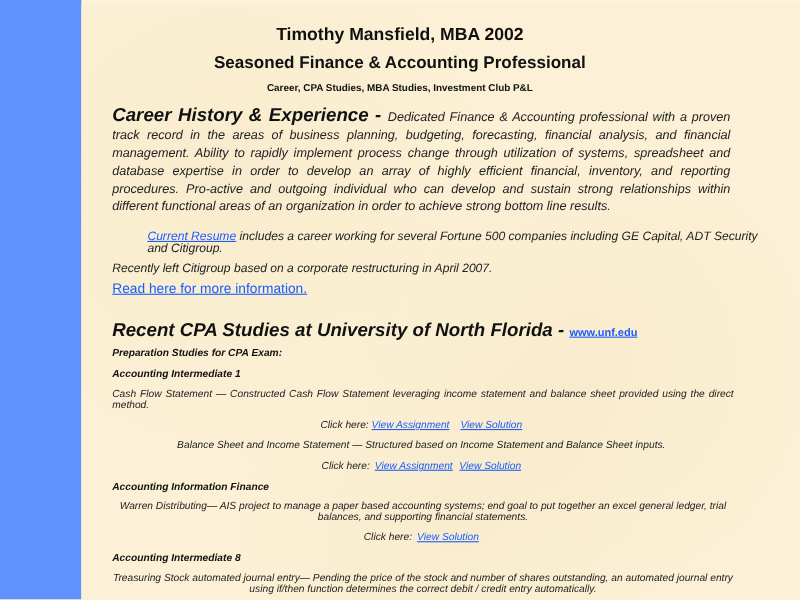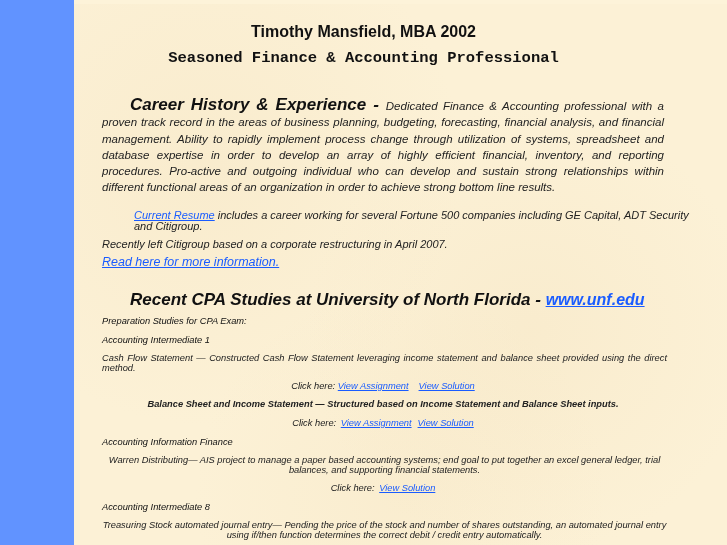--- a/index.html
+++ b/index.html
@@ -21,77 +21,78 @@
         radial-gradient(circle at 20% 30%, rgba(240,220,180,0.25) 0, transparent 40%),
         radial-gradient(circle at 70% 60%, rgba(240,220,180,0.25) 0, transparent 40%),
         radial-gradient(circle at 50% 90%, rgba(240,220,180,0.2) 0, transparent 35%);
     }
     .content { position: absolute; left: 28px; top: 0; width: 562px; }
     .title {
       position: absolute; left: 0; width: 579px; text-align: center;
       font-weight: bold; color: #111;
     }
     .t1 { top: 19px; font-size: 16px; }
-    .t2 { top: 45px; font-size: 15.5px; font-family: Liberation Mono, monospace; }
+    .t2 { top: 45px; font-size: 15.5px; }
     .t3 { top: 71px; font-size: 9px; }
     .block { position: absolute; left: 0; width: 562px; }
     .h-section {
-      font-weight: bold; font-style: italic; font-size: 17px; color: #111; margin-left: 28px;
+      font-weight: bold; font-style: italic; font-size: 17px; color: #111;
     }
     .intro {
       font-style: italic; font-size: 11.5px; line-height: 16.3px;
       text-align: justify; color: #222;
     }
     .intro .h-section { font-size: 17px; }
     .p { font-style: italic; font-size: 11px; line-height: 11px; color: #222; }
     .small { font-style: italic; font-size: 9.3px; line-height: 9.5px; color: #222; text-align: center; }
-    .bold-small { font-weight: normal; font-style: italic; font-size: 9.3px; color: #111; }
+    .bold-small { font-weight: bold; font-style: italic; font-size: 9.3px; color: #111; }
     a, .link { color: #1a5cff; text-decoration: underline; cursor: pointer; }
-    .unf-link { font-size: 16px; font-weight: bold; font-style: italic; }
+    .unf-link { font-size: 10px; font-weight: bold; }
     .gap { display: inline-block; width: 10px; }
   </style>
 </head>
 <body>
 
 <div class="sidebar"></div>
 
 <div class="page">
   <div class="title t1">Timothy Mansfield, MBA 2002</div>
   <div class="title t2">Seasoned Finance &amp; Accounting Professional</div>
+  <div class="title t3">Career, CPA Studies, MBA Studies, Investment Club P&amp;L</div>
 
   <div class="content">
     <div class="block intro" style="top:93px;">
       <span class="h-section">Career History &amp; Experience - </span><span>Dedicated Finance &amp; Accounting professional with a proven track record in the areas of business planning, budgeting, forecasting, financial analysis, and financial management.  Ability to rapidly implement process change through utilization of systems, spreadsheet and database expertise in order to develop an array of highly efficient financial, inventory, and reporting procedures.  Pro-active and outgoing individual who can develop and sustain strong relationships within different functional areas of an organization in order to achieve strong bottom line results.</span>
     </div>
 
     <div class="block p" style="top:206px;margin-left:32px;">
       <a class="link">Current Resume</a><span> includes a career working for several Fortune 500 companies including GE Capital, ADT Security and Citigroup.</span>
     </div>
 
     <div class="block p" style="top:235px;">Recently left Citigroup based on a corporate restructuring in April 2007.</div>
 
-    <div class="block" style="top:251px; font-style:italic; font-size:12.5px;">
+    <div class="block" style="top:251px; font-size:12.5px;">
       <a class="link">Read here for more information.</a>
     </div>
 
     <div class="block" style="top:286px;">
       <span class="h-section">Recent CPA Studies at University of North Florida - </span><a class="link unf-link">www.unf.edu</a>
     </div>
 
     <div class="block bold-small" style="top:312px;">Preparation Studies for CPA Exam:</div>
 
     <div class="block bold-small" style="top:331px;">Accounting Intermediate 1</div>
 
     <div class="block small" style="top:350px; width:565px; text-align:justify;">Cash Flow Statement — Constructed Cash Flow Statement leveraging income statement and balance sheet provided using the direct method.</div>
 
     <div class="block small" style="top:378px;">
       <span>Click here: </span><a class="link">View Assignment</a><span class="gap"></span><a class="link">View Solution</a>
     </div>
 
-    <div class="block small" style="top:396px;font-weight:bold;">Balance Sheet and Income Statement — Structured based on Income Statement and Balance Sheet inputs.</div>
+    <div class="block small" style="top:396px;">Balance Sheet and Income Statement — Structured based on Income Statement and Balance Sheet inputs.</div>
 
     <div class="block small" style="top:415px;">
       <span>Click here: </span><span style="display:inline-block;width:2px;"></span><a class="link">View Assignment</a><span class="gap" style="width:6px;"></span><a class="link">View Solution</a>
     </div>
 
     <div class="block bold-small" style="top:433px;">Accounting Information Finance</div>
 
     <div class="block small" style="top:452px; width:565px;">Warren Distributing— AIS project to manage a paper based accounting systems; end goal to put together an excel general ledger, trial balances, and supporting financial statements.</div>
 
     <div class="block small" style="top:480px;">

